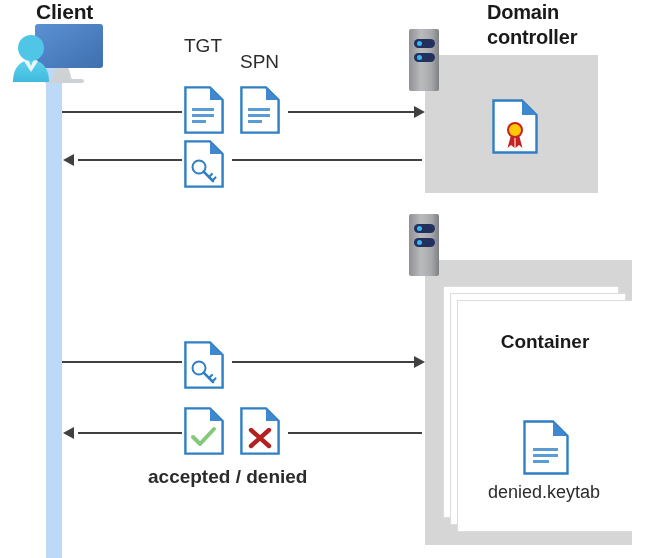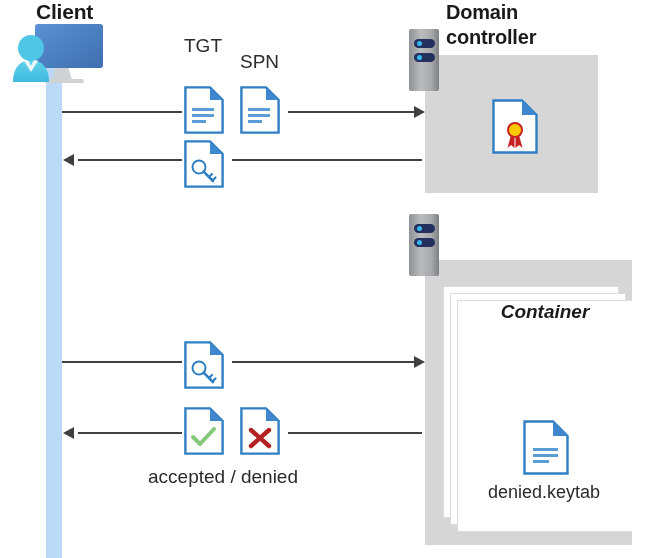--- a/index.html
+++ b/index.html
@@ -32,21 +32,21 @@
   .title {
     font-weight: bold;
     color: #1a1a1a;
     letter-spacing: -0.2px;
   }
   .client-title {
     left: 36px; top: 0px;
     font-size: 21px;
   }
   .dc-title {
-    left: 446px; top: 0px;
+    left: 487px; top: 0px;
     font-size: 20px;
     line-height: 25px;
     width: 150px;
   }
   .linux-title {
     left: 462px; top: 222px;
     font-size: 20px;
   }
   .container-title {
     font-size: 19px;
@@ -86,21 +86,21 @@
   #lx-rack { left: 409px; top: 214px; }
 
   
   .card {
     background: #ffffff;
     border: 1px solid #dcdcdc;
   }
   #card3 { left: 443px; top: 286px; width: 174px; height: 230px; }
   #card2 { left: 450px; top: 293px; width: 174px; height: 230px; }
   #card1 { left: 457px; top: 300px; width: 174px; height: 230px; }
-  #card1 .container-title { margin-top: 0; font-style: italic; }
+  #card1 .container-title { margin-top: 30px; }
 
   .keytab-label {
     text-align: center;
     font-size: 18px;
     color: #2b2b2b;
     margin-top: 4px;
   }
 
   
   .tag-label {
@@ -108,20 +108,21 @@
     color: #2b2b2b;
   }
   #tgt-label { left: 184px; top: 35px; }
   #spn-label { left: 240px; top: 51px; }
 
   #accepted-denied {
     left: 148px; top: 466px;
     font-size: 19px;
     color: #2b2b2b;
     white-space: nowrap;
+    font-weight: bold;
   }
 
   
   .line {
     background: #404040;
     height: 1.6px;
   }
   .arrowhead {
     width: 0; height: 0;
     border-top: 6px solid transparent;

